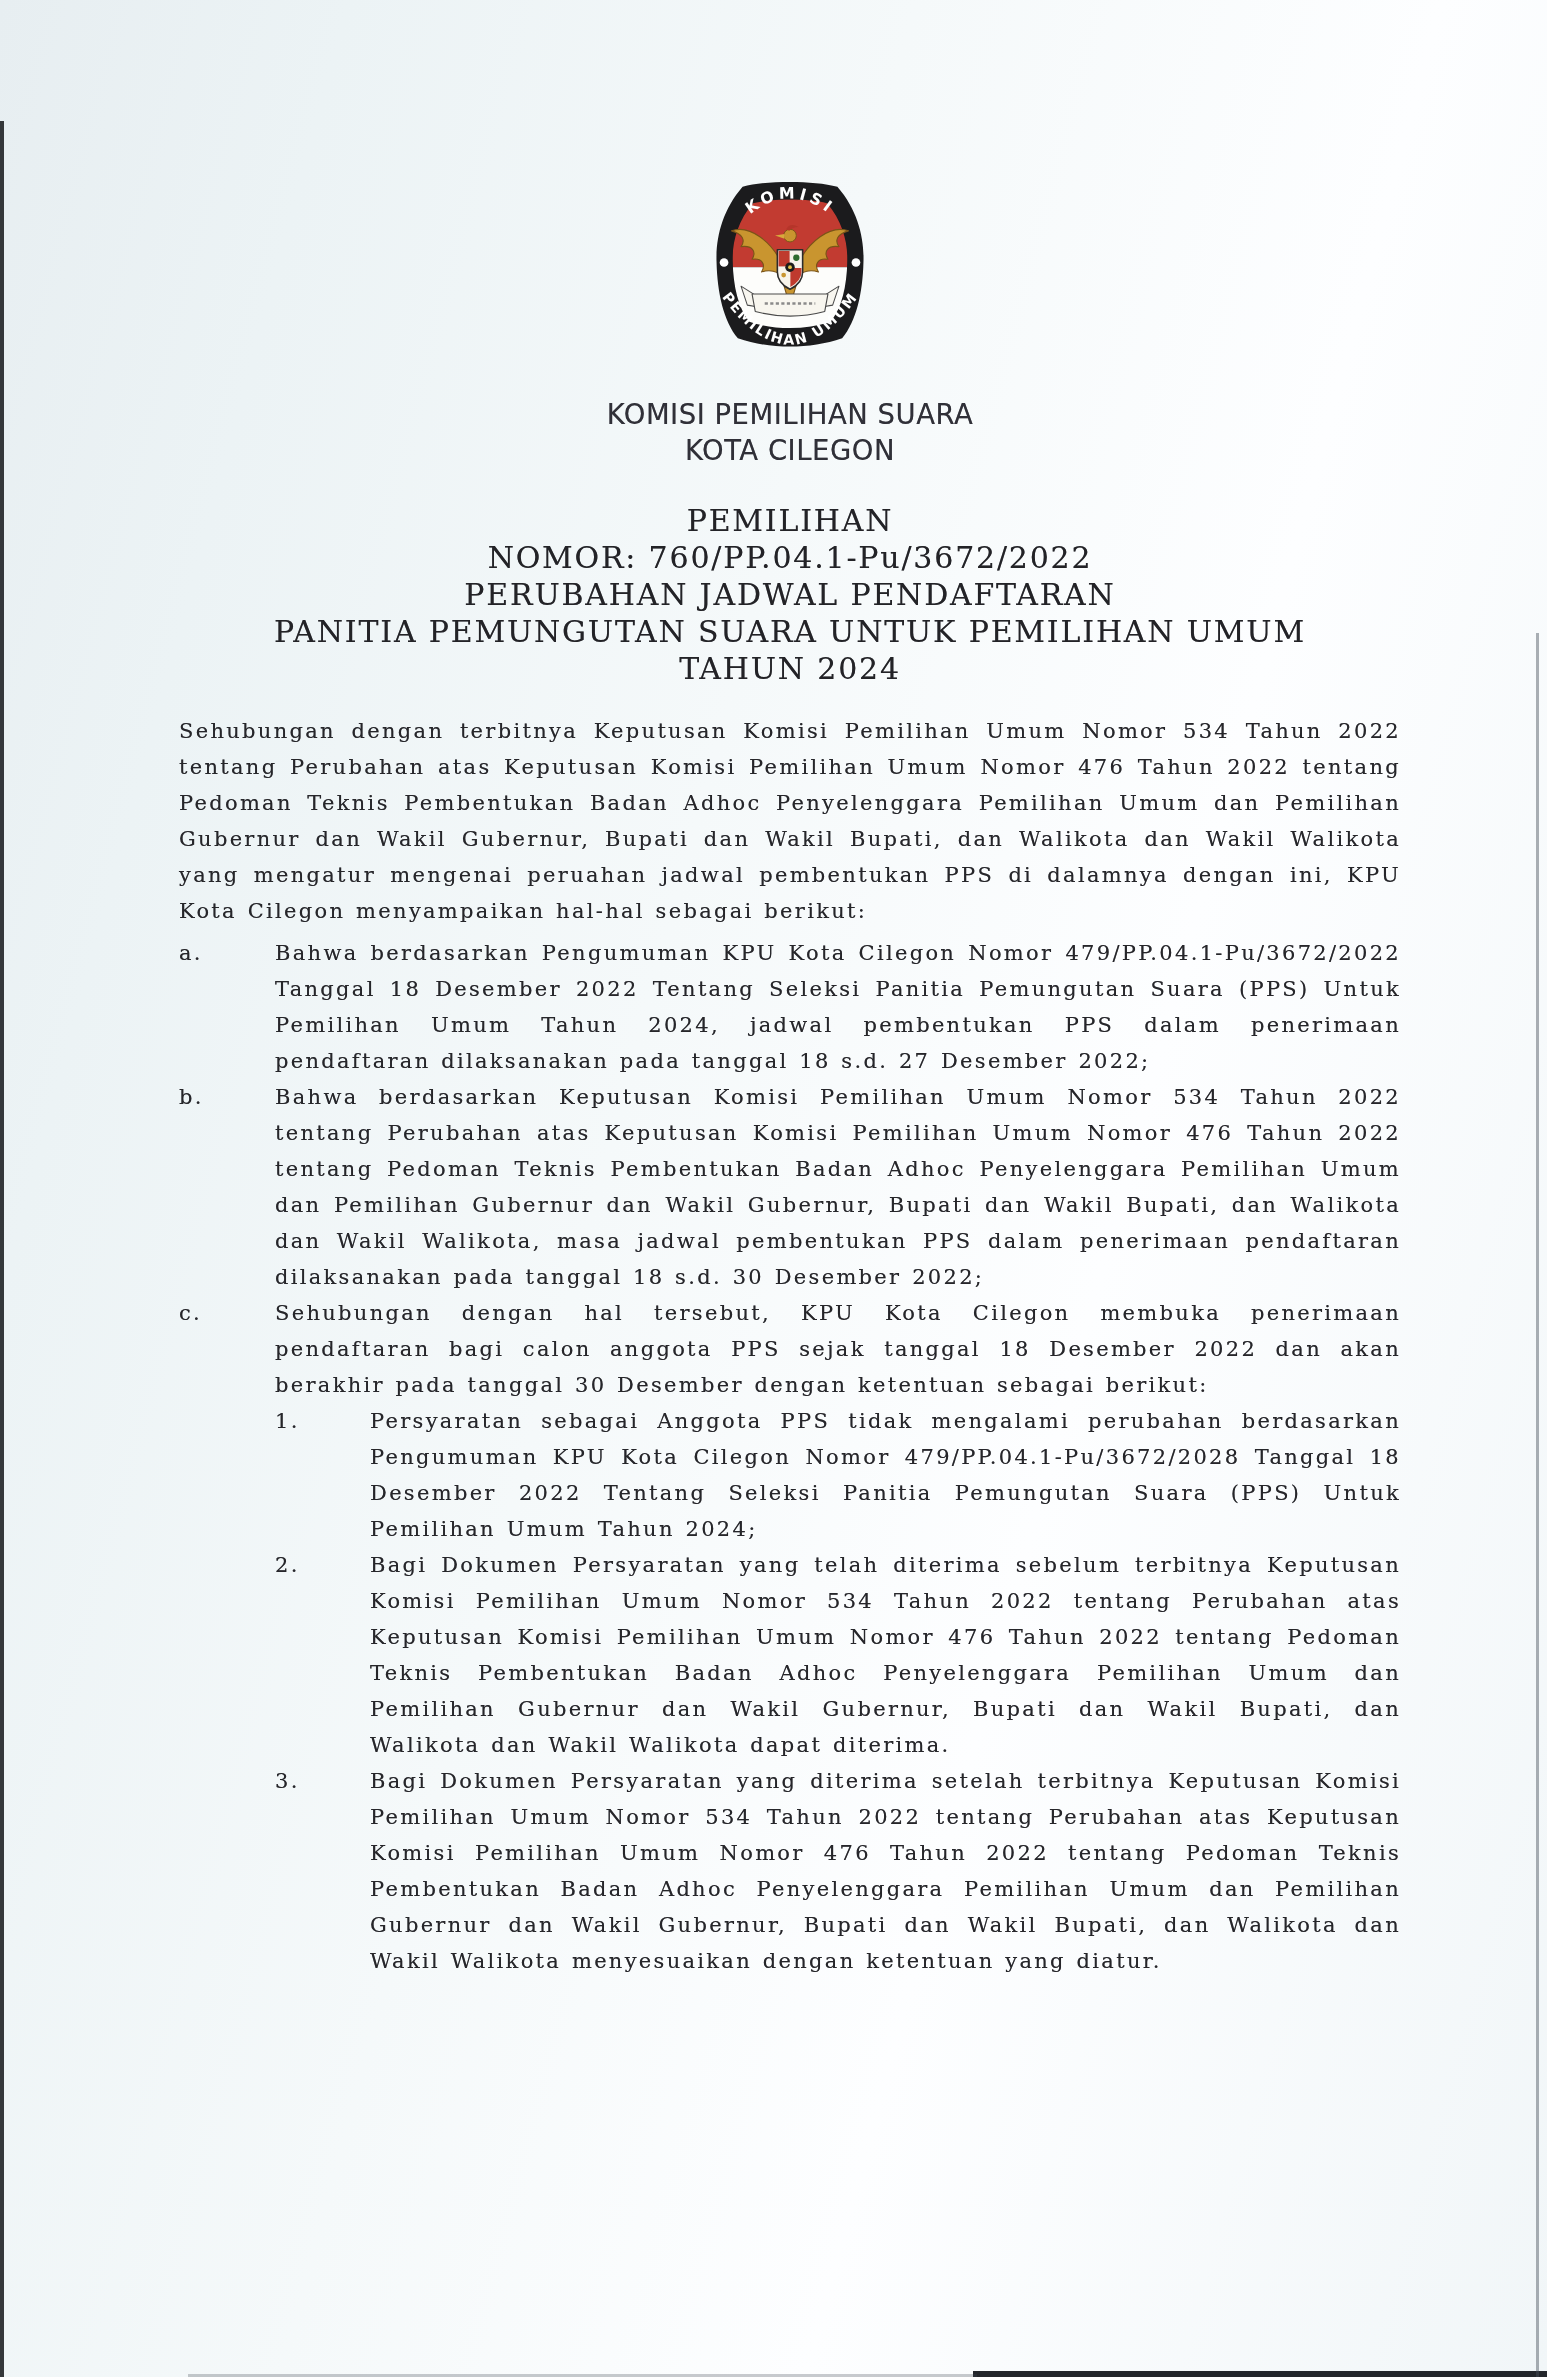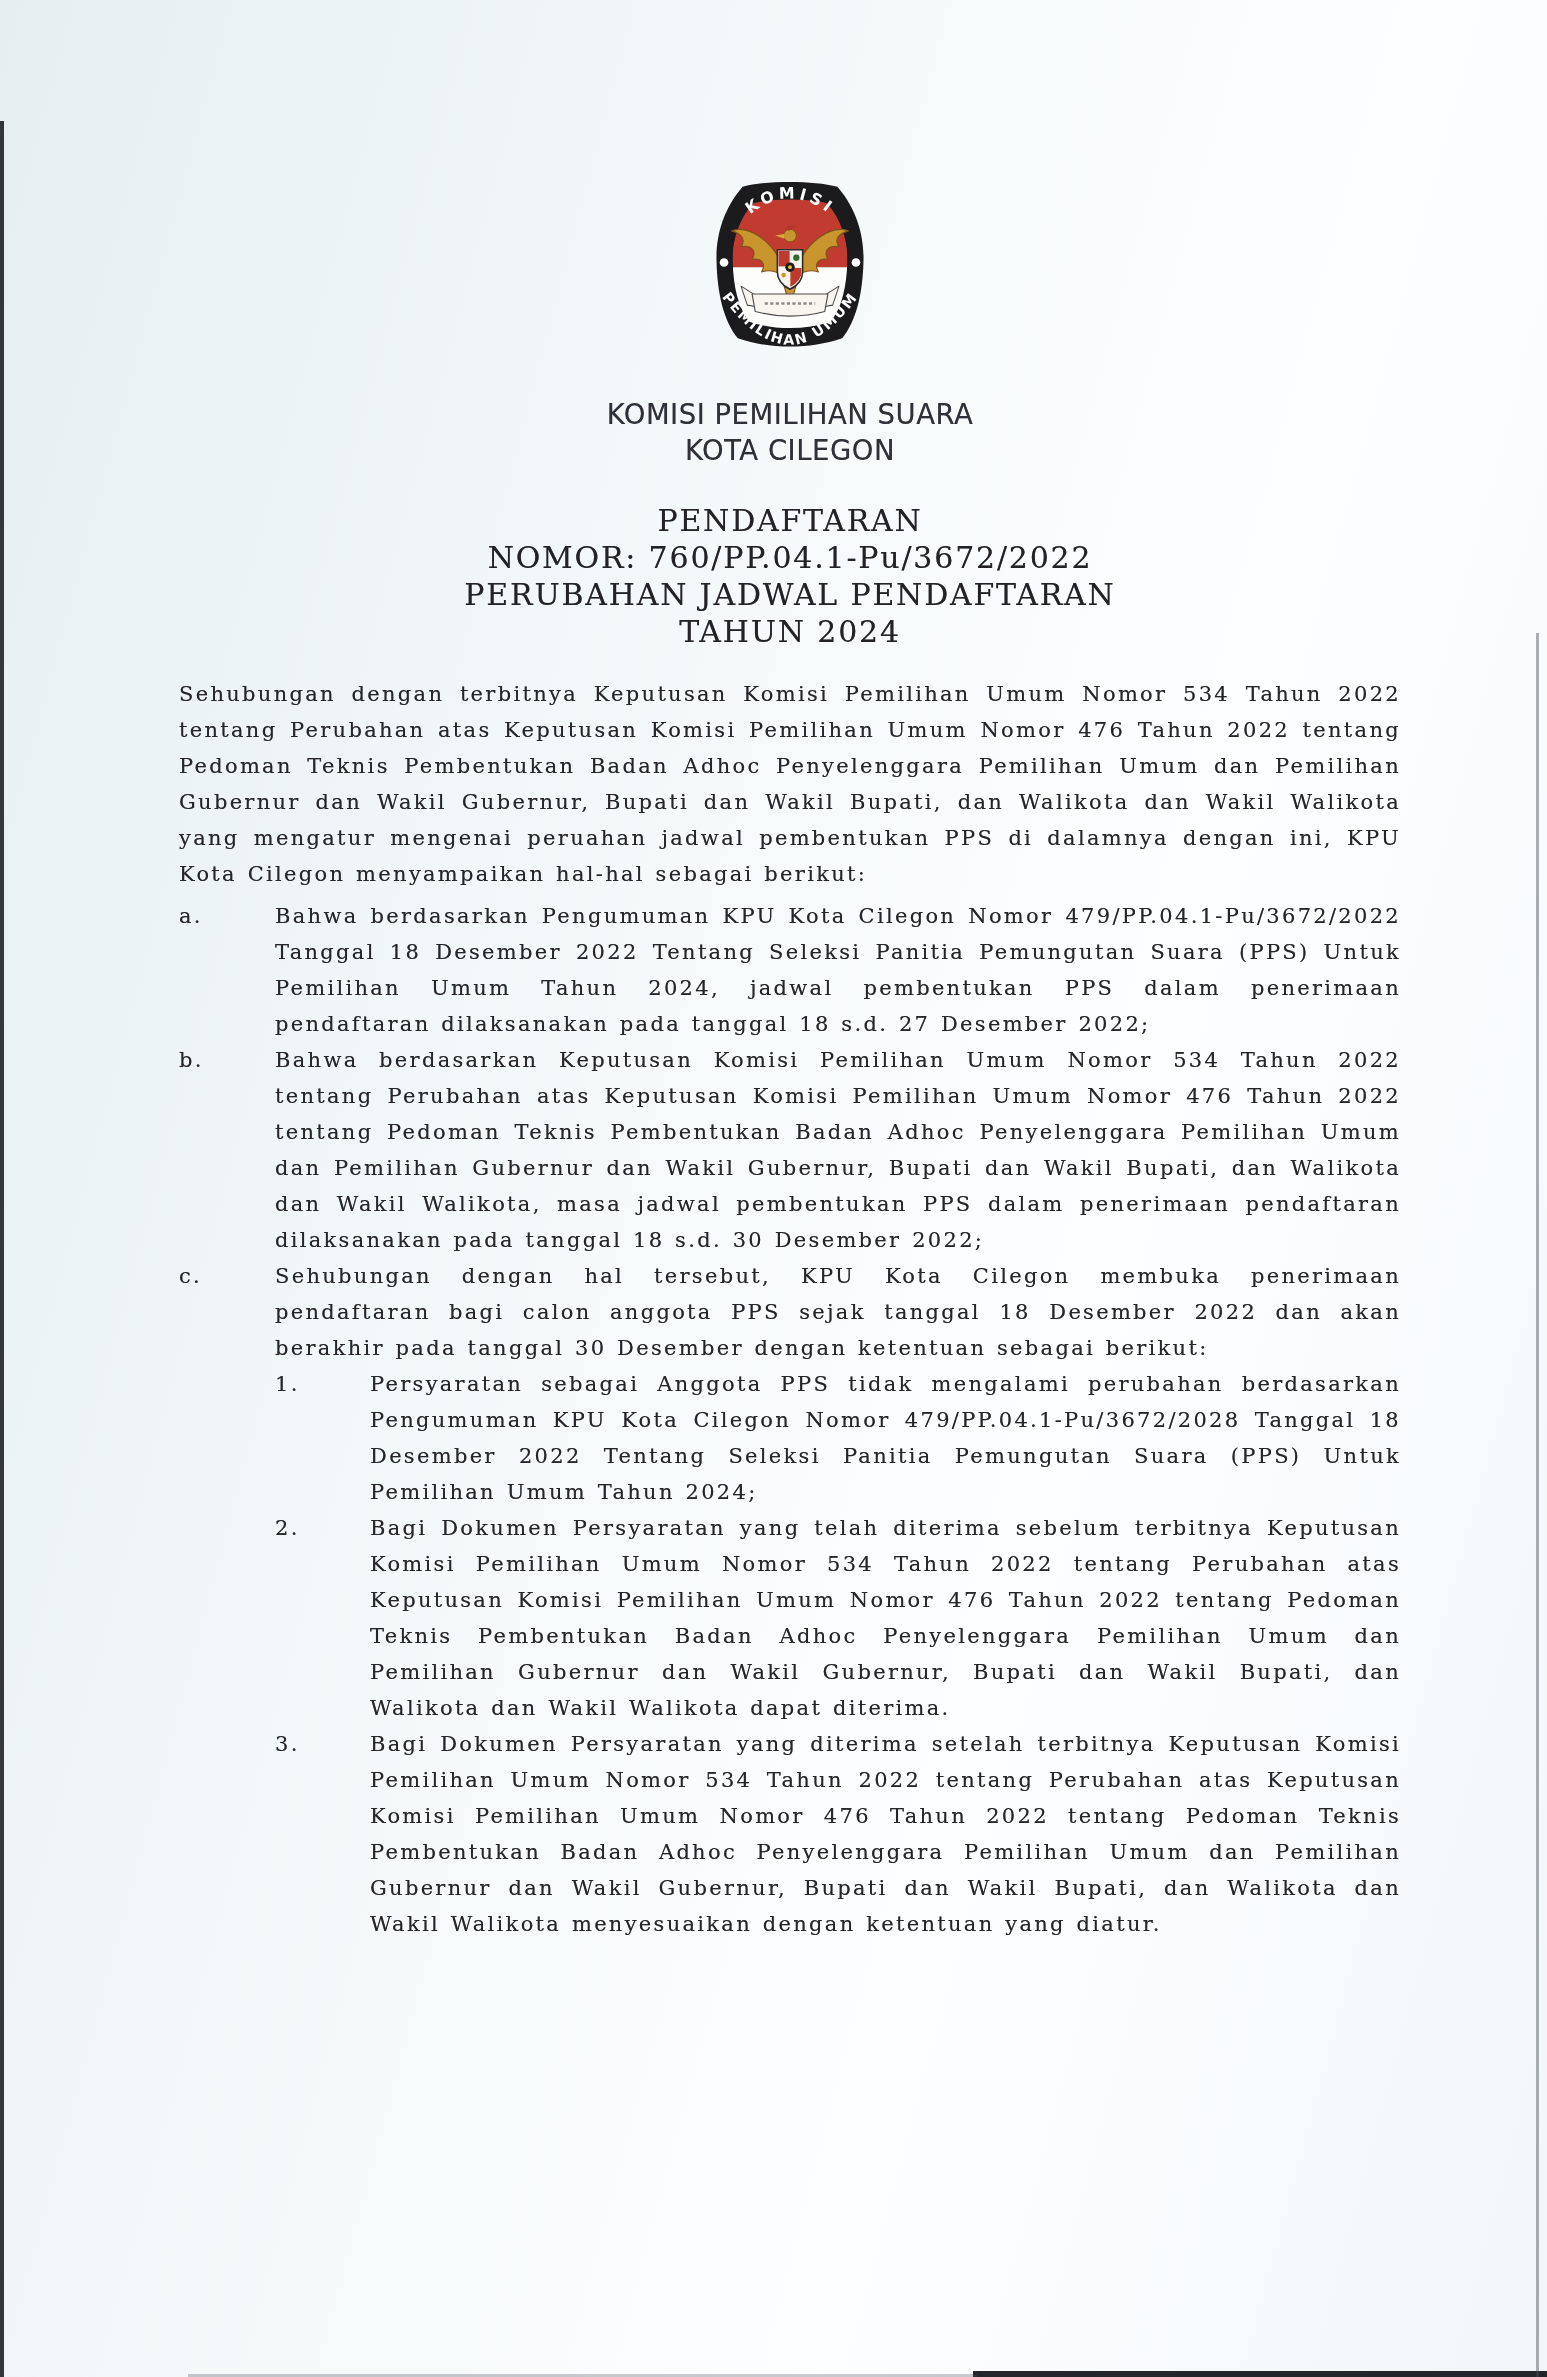--- a/index.html
+++ b/index.html
@@ -113,23 +113,24 @@
         </text>
       </svg>
     </div>
 
     <div class="org-header">
       <div>KOMISI PEMILIHAN SUARA</div>
       <div>KOTA CILEGON</div>
     </div>
 
     <div class="title-block">
-      <div>PENDAFTARAN</div>
+      <div>PEMILIHAN</div>
       <div>NOMOR: 760/PP.04.1-Pu/3672/2022</div>
       <div>PERUBAHAN JADWAL PENDAFTARAN</div>
+      <div>PANITIA PEMUNGUTAN SUARA UNTUK PEMILIHAN UMUM</div>
       <div>TAHUN 2024</div>
     </div>
 
     <div class="intro bodytext">Sehubungan dengan terbitnya Keputusan Komisi Pemilihan Umum Nomor 534 Tahun 2022 tentang Perubahan atas Keputusan Komisi Pemilihan Umum Nomor 476 Tahun 2022 tentang Pedoman Teknis Pembentukan Badan Adhoc Penyelenggara Pemilihan Umum dan Pemilihan Gubernur dan Wakil Gubernur, Bupati dan Wakil Bupati, dan Walikota dan Wakil Walikota yang mengatur mengenai peruahan jadwal pembentukan PPS di dalamnya dengan ini, KPU Kota Cilegon menyampaikan hal-hal sebagai berikut:</div>
 
     <div class="list bodytext">
 
       <div class="li">
         <div class="m">a.</div>
         <div class="t">Bahwa berdasarkan Pengumuman KPU Kota Cilegon Nomor 479/PP.04.1-Pu/3672/2022 Tanggal 18 Desember 2022 Tentang Seleksi Panitia Pemungutan Suara (PPS) Untuk Pemilihan Umum Tahun 2024, jadwal pembentukan PPS dalam penerimaan pendaftaran dilaksanakan pada tanggal 18 s.d. 27 Desember 2022;</div>

